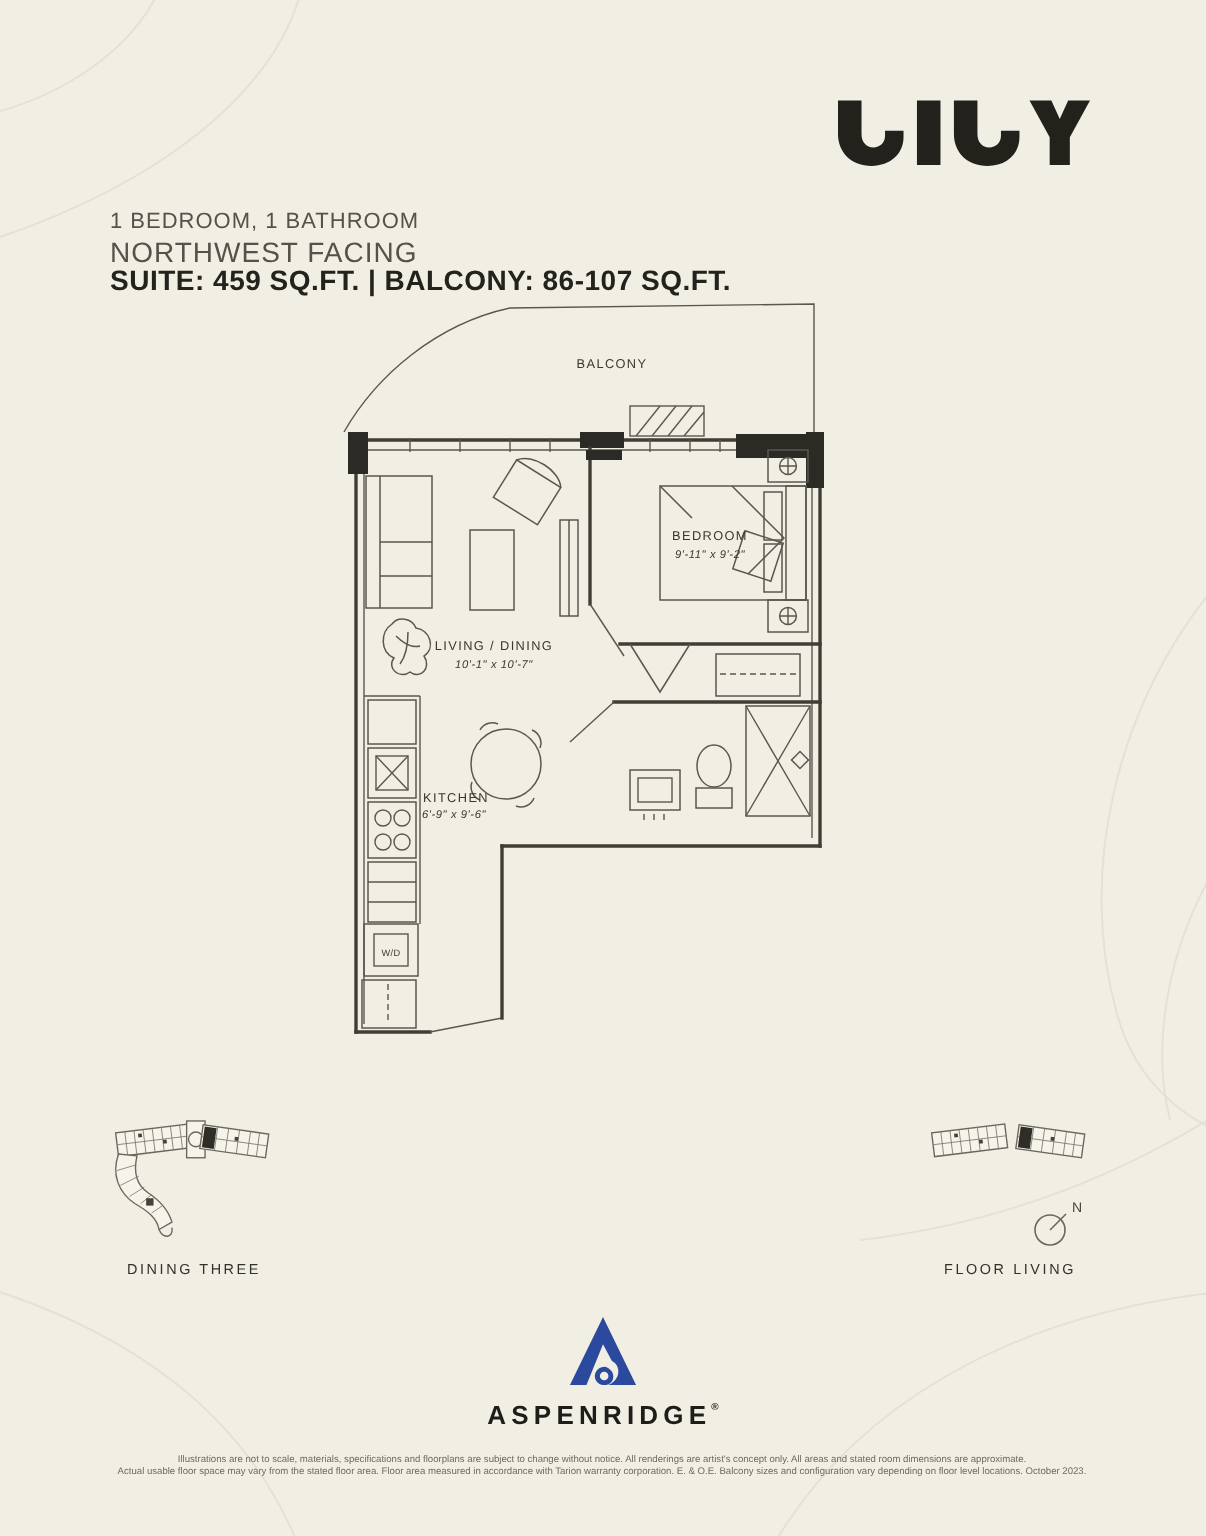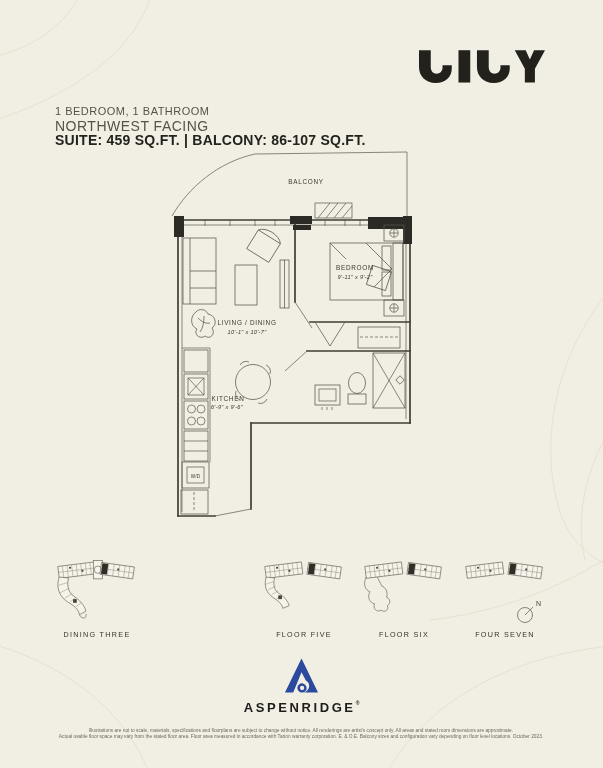--- a/index.html
+++ b/index.html
@@ -226,76 +226,38 @@
       </g>
       <path class="kp-ln" d="M9,22 C5,33 9,43 18,49 C25,53 30,57 31,63 L38,59 C36,52 31,47 25,43 C19,39 17,32 19,23 Z"></path>
       <path class="kp-grid" d="M8,31 L18,28 M10,39 L20,34 M15,45 L23,40 M21,49 L27,44 M27,54 L33,50"></path>
       <path class="kp-open" d="M31,63 C33,68 39,68 38,62"></path>
       <rect class="kp-dot" x="24" y="46" width="4" height="4"></rect>
     </svg>
     <span class="kp-label">DINING THREE</span>
   </div>
 
 
-  <div class="kp" style="left:258px;">
-    <svg width="92" height="66" viewBox="0 0 100 70">
-      <g transform="rotate(-7 28 14)">
-        <rect class="kp-ln" x="8" y="8" width="40" height="13"></rect>
-        <path class="kp-grid" d="M13,8 V21 M18,8 V21 M23,8 V21 M28,8 V21 M33,8 V21 M38,8 V21 M43,8 V21 M8,14.5 H48"></path>
-        <rect class="kp-dot" x="20" y="10" width="2" height="2"></rect>
-          <rect class="kp-dot" x="33" y="15" width="2" height="2"></rect>
-      </g>
-      <g transform="rotate(8 68 14)">
-        <rect class="kp-ln" x="54" y="8" width="36" height="13"></rect>
-        <path class="kp-grid" d="M62,8 V21 M68,8 V21 M74,8 V21 M80,8 V21 M85,8 V21 M54,14.5 H90"></path>
-        <rect class="kp-unit" x="55" y="8.8" width="6.5" height="11.4"></rect>
-        <rect class="kp-dot" x="72" y="12" width="2" height="2"></rect>
-      </g>
-      <path class="kp-ln" d="M9,22 C6,31 9,39 16,44 C22,48 26,51 27,56 L34,53 C32,47 28,43 23,40 C18,37 16,31 18,23 Z"></path>
-      <path class="kp-grid" d="M8,30 L17,27 M11,36 L19,32 M15,41 L22,37 M20,46 L26,42"></path>
-      <rect class="kp-dot" x="22" y="42" width="4" height="4"></rect>
-    </svg>
-    <span class="kp-label">FLOOR FIVE</span>
-  </div>
-
-  <div class="kp" style="left:358px;">
-    <svg width="92" height="66" viewBox="0 0 100 70">
-      <g transform="rotate(-7 28 14)">
-        <rect class="kp-ln" x="8" y="8" width="40" height="13"></rect>
-        <path class="kp-grid" d="M13,8 V21 M18,8 V21 M23,8 V21 M28,8 V21 M33,8 V21 M38,8 V21 M43,8 V21 M8,14.5 H48"></path>
-        <rect class="kp-dot" x="20" y="10" width="2" height="2"></rect>
-          <rect class="kp-dot" x="33" y="15" width="2" height="2"></rect>
-      </g>
-      <g transform="rotate(8 68 14)">
-        <rect class="kp-ln" x="54" y="8" width="36" height="13"></rect>
-        <path class="kp-grid" d="M62,8 V21 M68,8 V21 M74,8 V21 M80,8 V21 M85,8 V21 M54,14.5 H90"></path>
-        <rect class="kp-unit" x="55" y="8.8" width="6.5" height="11.4"></rect>
-        <rect class="kp-dot" x="72" y="12" width="2" height="2"></rect>
-      </g>
-      <path class="kp-open" d="M9,22 C5,30 8,36 13,38 C10,43 12,50 18,51 C16,56 20,61 25,58 C29,61 34,58 32,53 C36,51 35,45 31,44 C33,39 30,33 26,32 C24,28 22,24 21,22"></path>
-    </svg>
-    <span class="kp-label">FLOOR SIX</span>
-  </div>
+
 
   <div class="kp" style="left:459px;">
     <svg width="92" height="66" viewBox="0 0 100 70">
       <g transform="rotate(-7 28 14)">
         <rect class="kp-ln" x="8" y="8" width="40" height="13"></rect>
         <path class="kp-grid" d="M13,8 V21 M18,8 V21 M23,8 V21 M28,8 V21 M33,8 V21 M38,8 V21 M43,8 V21 M8,14.5 H48"></path>
         <rect class="kp-dot" x="20" y="10" width="2" height="2"></rect>
           <rect class="kp-dot" x="33" y="15" width="2" height="2"></rect>
       </g>
       <g transform="rotate(8 68 14)">
         <rect class="kp-ln" x="54" y="8" width="36" height="13"></rect>
         <path class="kp-grid" d="M62,8 V21 M68,8 V21 M74,8 V21 M80,8 V21 M85,8 V21 M54,14.5 H90"></path>
         <rect class="kp-unit" x="55" y="8.8" width="6.5" height="11.4"></rect>
         <rect class="kp-dot" x="72" y="12" width="2" height="2"></rect>
       </g>
     </svg>
-    <span class="kp-label">FOUR SEVEN</span>
+    <span class="kp-label">FLOOR LIVING</span>
   </div>
 
   <svg class="abs compass" width="34" height="30" viewBox="0 0 34 30">
     <circle cx="13" cy="18" r="7.5"></circle>
     <line x1="13" y1="18" x2="21" y2="10"></line>
     <text x="24" y="9">N</text>
   </svg>
 
   <svg class="abs aspen-mark" width="35" height="40" viewBox="0 0 36 40">
     <g fill="#2B4A9E">

